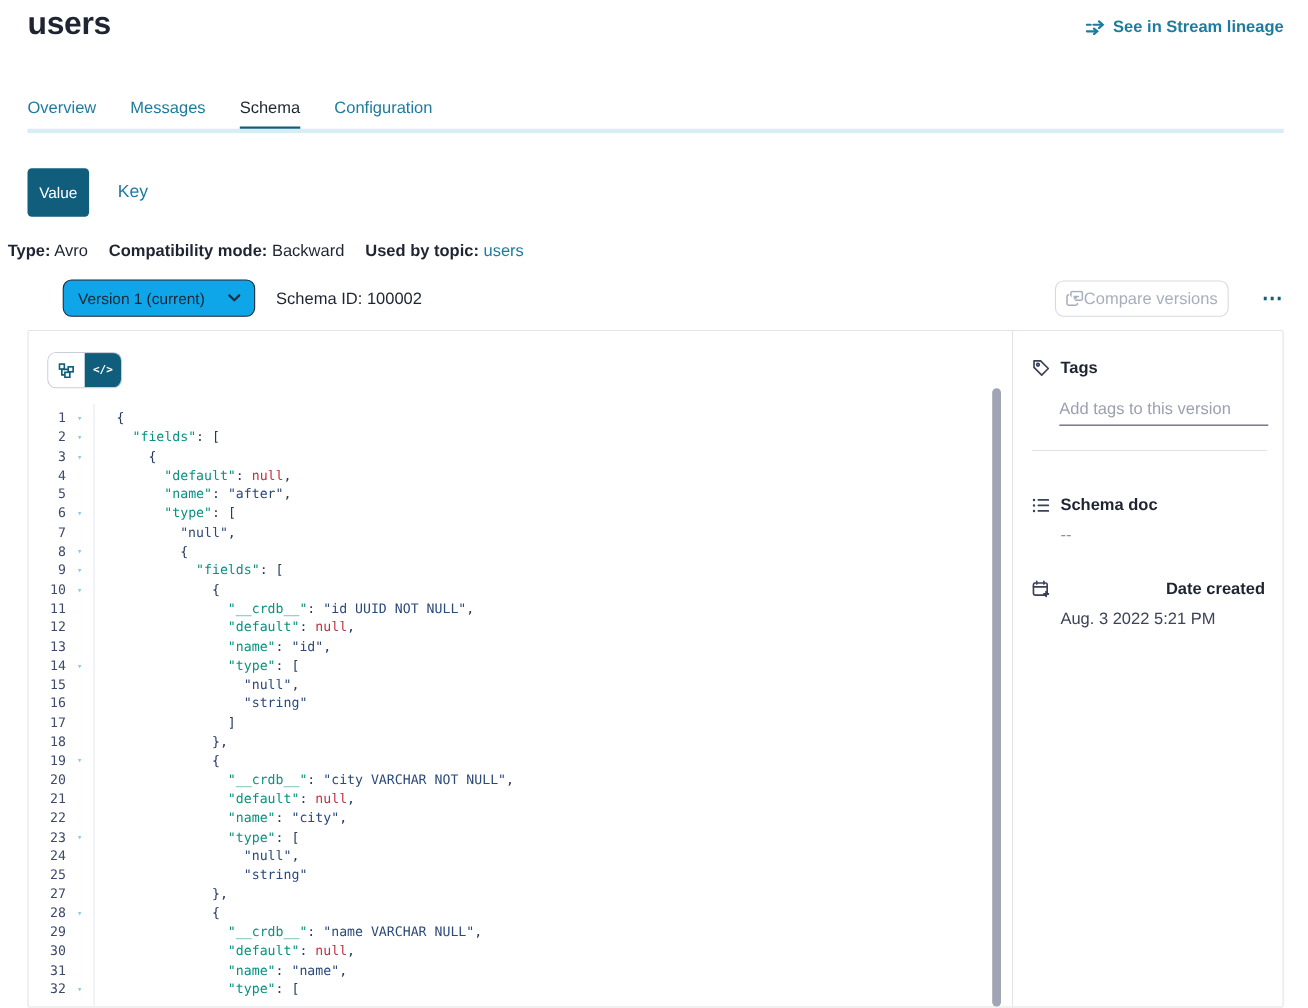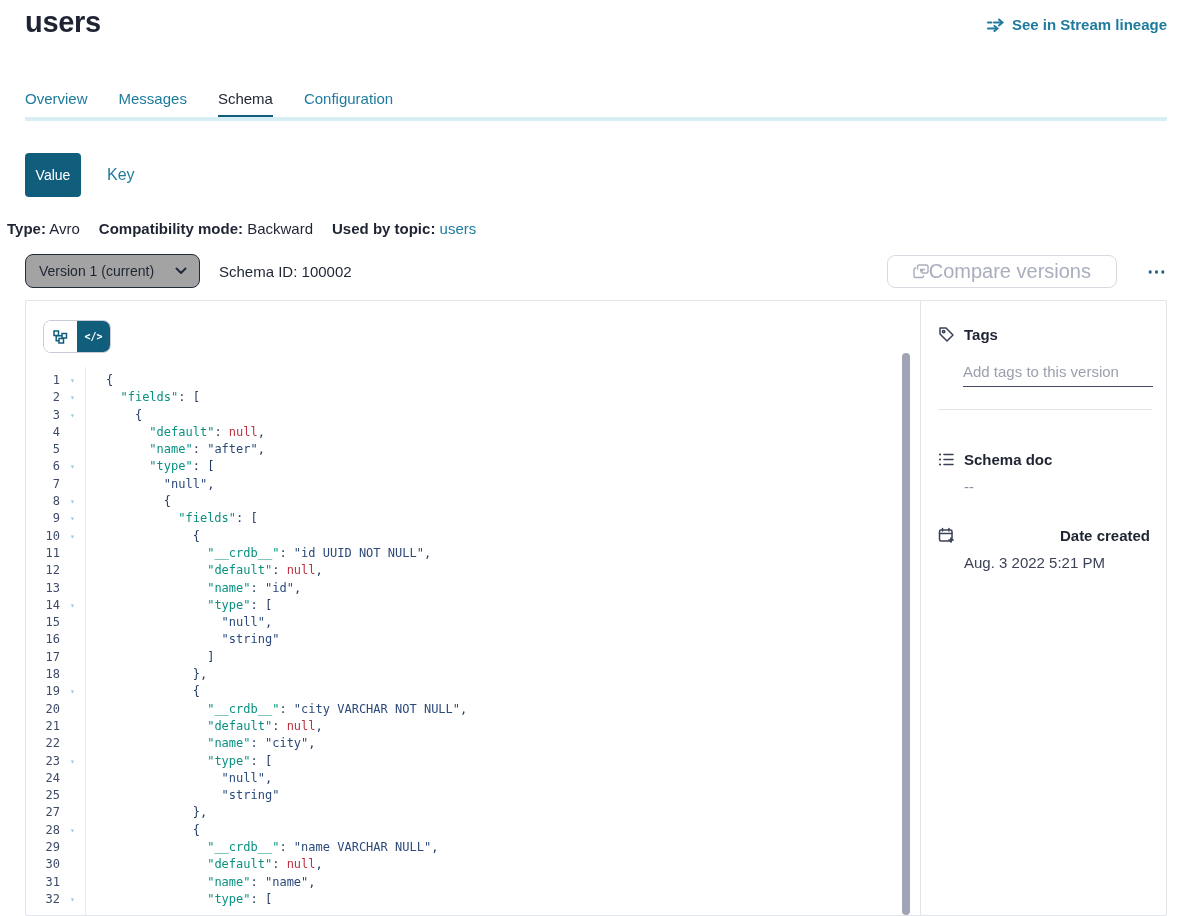--- a/index.html
+++ b/index.html
@@ -27,26 +27,26 @@
     width:56px;height:44px;font-size:14px;font-family:inherit;cursor:pointer;}
   .key-btn{margin-left:26px;color:var(--link);font-size:16px;cursor:pointer;}
   
   .meta-row{position:absolute;left:7px;top:220px;font-size:15px;display:flex;gap:19px;}
   .meta-row b{font-weight:700;}
   .meta-row .lk{color:var(--link);cursor:pointer;}
   
   .controls{position:absolute;left:25px;right:22px;top:254px;height:34px;display:flex;align-items:center;}
   .version-select{width:175px;height:34px;border:1px solid #222a3c;border-radius:8px;
     display:flex;align-items:center;justify-content:space-between;padding:0 12px 0 13px;
-    font-size:14px;cursor:pointer;background:#a3a3a3;}
+    font-size:14px;cursor:pointer;background:#0ea5e9;margin-left:32px;}
   .schema-id{margin-left:19px;font-size:15px;}
   .schema-id b{font-weight:400;}
   .spacer{flex:1;}
-  .btn{height:33px;border-radius:8px;display:flex;align-items:center;gap:0;padding:0 25px;
-    font-size:20px;background:#fff;cursor:pointer;}
+  .btn{height:33px;border-radius:8px;display:flex;align-items:center;gap:0;padding:0 9px;
+    font-size:15px;background:#fff;cursor:pointer;}
   .btn-compare{border:1px solid #d8dae2;color:var(--grey-text);margin-right:17px;}
   .btn-evolve{border:1px solid var(--accent-dark);color:var(--accent-dark);font-weight:700;}
   .more-btn{margin-left:13px;color:var(--accent-dark);font-size:19px;font-weight:700;
     letter-spacing:1px;cursor:pointer;line-height:1;}
   
   .panel{position:absolute;left:25px;top:300px;width:1142px;height:616px;
     border:1px solid var(--border-grey);border-radius:2px;background:#fff;}
   .code-region{position:absolute;left:0;top:0;bottom:0;width:895px;border-right:1px solid var(--border-grey);}
   .view-toggle{position:absolute;left:17px;top:19px;display:flex;border:1px solid #c9ccd6;
     border-radius:8px;overflow:hidden;height:33px;}

